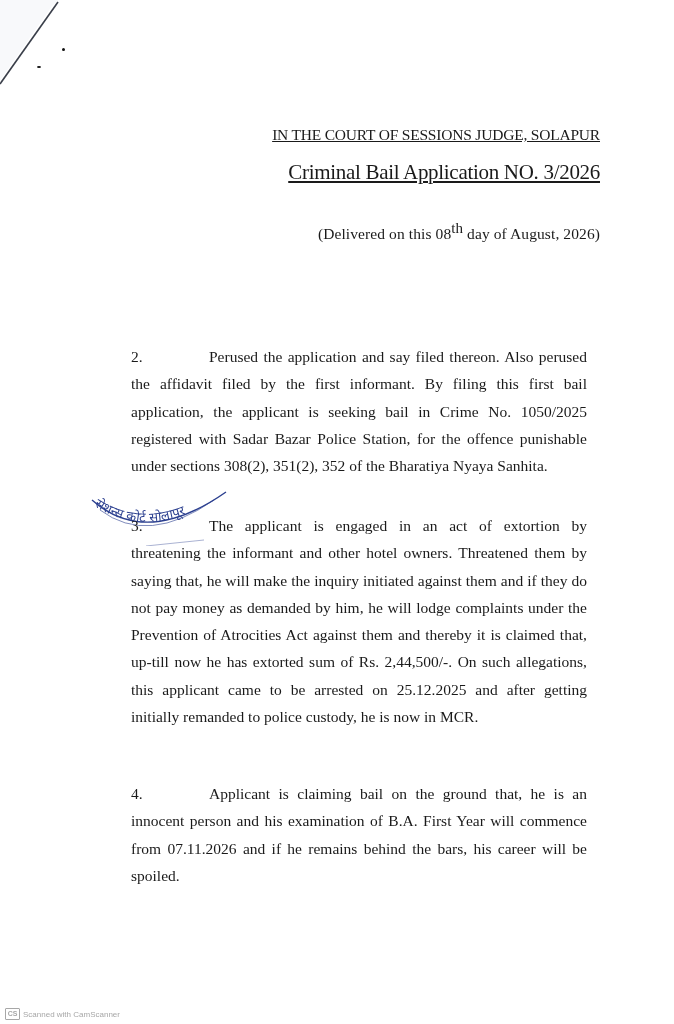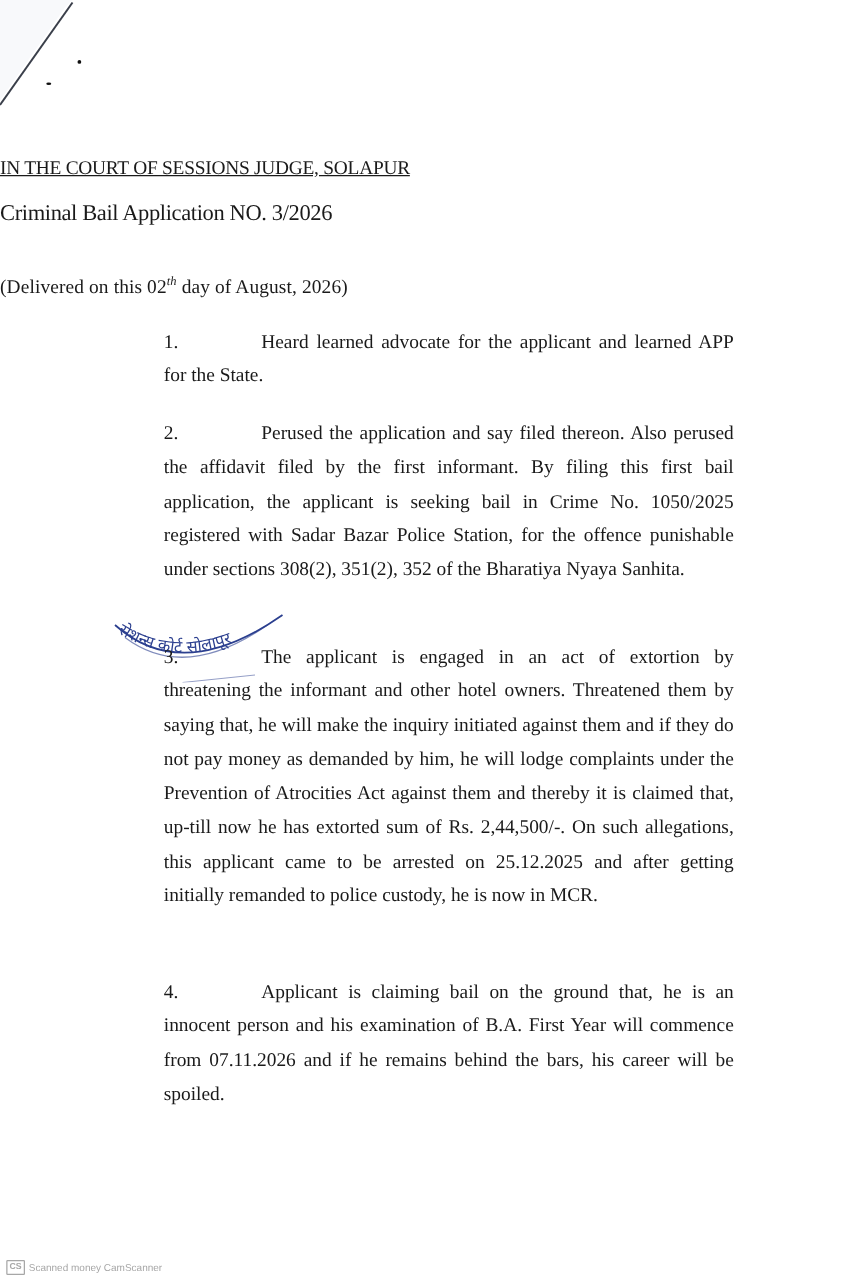--- a/index.html
+++ b/index.html
@@ -8,35 +8,36 @@
       background: #ffffff;
       font-family: "Liberation Serif", "DejaVu Serif", serif;
       color: #1a1a1a;
     }
     .page { position: absolute; left: 0; top: 0; width: 674px; height: 1024px; }
     .corner-line {
       position: absolute; left: -6px; top: -6px; width: 70px; height: 100px;
     }
     .speck { position: absolute; background: #111; border-radius: 50%; }
     .head {
-      position: absolute; left: 0; width: 584px; text-align: left;
+      position: absolute; left: 0; width: 584px; text-align: right;
       font-family: "Liberation Serif", serif;
+      padding-left: 16px;
     }
     .h-court { top: 126px; font-size: 15.5px; text-decoration: underline; letter-spacing: -0.2px; }
-    .h-case  { top: 160px; font-size: 18px; letter-spacing: -0.3px; }
+    .h-case  { top: 160px; font-size: 21px; text-decoration: underline; letter-spacing: -0.3px; }
     .h-order { top: 204px; font-size: 15.5px; text-decoration: underline; letter-spacing: -0.3px; }
     .h-deliv { top: 220px; font-size: 15.5px; letter-spacing: 0.1px; }
-    .h-deliv sup { font-size: 10px; font-style: italic; }
+    .h-deliv sup { font-size: 15px; }
     .para {
       position: absolute; left: 131px; width: 456px;
       font-size: 15.5px; line-height: 27.3px; text-align: justify;
     }
     .para .num { display: inline-block; width: 78px; }
     .p1 { top: 260px; }
-    .p2 { top: 333px; }
+    .p2 { top: 343px; }
     .p3 { top: 512px; }
     .p4 { top: 780px; }
     .allegations {
       position: absolute; left: 212px; top: 508px; font-size: 15.5px; font-weight: bold;
       letter-spacing: -0.2px;
     }
     .stamp { position: absolute; left: 86px; top: 486px; width: 150px; height: 60px; }
     .footer {
       position: absolute; left: 5px; top: 1007px; height: 14px;
       display: flex; align-items: center; gap: 3px;
@@ -55,26 +56,23 @@
   <svg class="corner-line" viewBox="0 0 70 100">
     <path d="M6 90 L64 8" stroke="#3a3f4a" stroke-width="1.6" fill="none"></path>
     <path d="M0 95 L58 12 L70 0 L0 0 Z" fill="#f4f5f8" opacity="0.6"></path>
   </svg>
   <div class="speck" style="left:62px;top:48px;width:3px;height:3px;"></div>
   <div class="speck" style="left:37px;top:66px;width:4px;height:2px;"></div>
 
   <div class="head h-court">IN THE COURT OF SESSIONS JUDGE,  SOLAPUR</div>
   <div class="head h-case">Criminal Bail Application NO. 3/2026</div>
   <div class="head h-deliv">
-    <span>(Delivered on this 02</span><sup>th</sup><span> day of August, 2026)</span>
+    <span>(Delivered on this 08</span><sup>th</sup><span> day of August, 2026)</span>
   </div>
 
-  <div class="para p1">
-    <span class="num">1.</span><span>Heard learned advocate for the applicant and learned APP for the State.</span>
-  </div>
 
   <div class="para p2">
     <span class="num">2.</span><span>Perused the application and say filed thereon. Also perused the affidavit filed by the first informant. By filing this first bail application, the applicant is seeking bail in Crime No. 1050/2025 registered with Sadar Bazar Police Station, for the offence punishable under sections 308(2), 351(2), 352 of the Bharatiya Nyaya Sanhita.</span>
   </div>
 
   <svg class="stamp" viewBox="0 0 150 60">
     <path d="M6 14 Q60 62 140 6" stroke="#2b3f8f" stroke-width="1.4" fill="none"></path>
     <path d="M14 24 Q62 60 128 14" stroke="#2b3f8f" stroke-width="1" fill="none" opacity="0.6"></path>
     <path id="arc" d="M8 20 Q64 56 134 10" fill="none"></path>
     <text font-size="13" fill="#2b3f8f" font-family="DejaVu Sans, sans-serif">
@@ -87,15 +85,15 @@
   <div class="para p3">
     <span class="num">3.</span><span>The applicant is engaged in an act of extortion by threatening the informant and other hotel owners. Threatened them by saying that, he will make the inquiry initiated against them and if they do not pay money as demanded by him, he will lodge complaints under the Prevention of Atrocities Act against them and thereby it is claimed that, up-till now he has extorted sum of Rs. 2,44,500/-. On such allegations, this applicant came to be arrested on 25.12.2025 and after getting initially remanded to police custody, he is now in MCR.</span>
   </div>
 
   <div class="para p4">
     <span class="num">4.</span><span>Applicant is claiming bail on the ground that, he is an innocent person and his examination of B.A. First Year will commence from 07.11.2026 and if he remains behind the bars, his career will be spoiled.</span>
   </div>
 
   <div class="footer">
     <span class="cs-logo">CS</span>
-    <span>Scanned money CamScanner</span>
+    <span>Scanned with CamScanner</span>
   </div>
 </div>
 
 </body></html>

